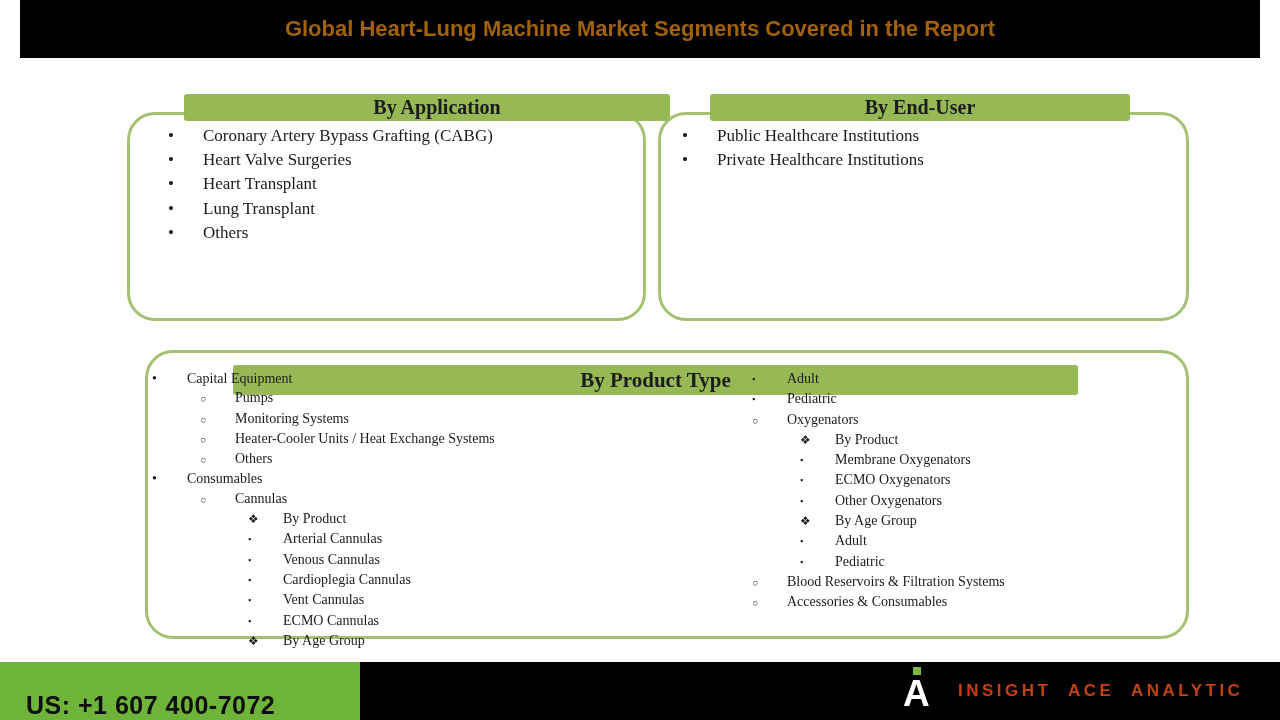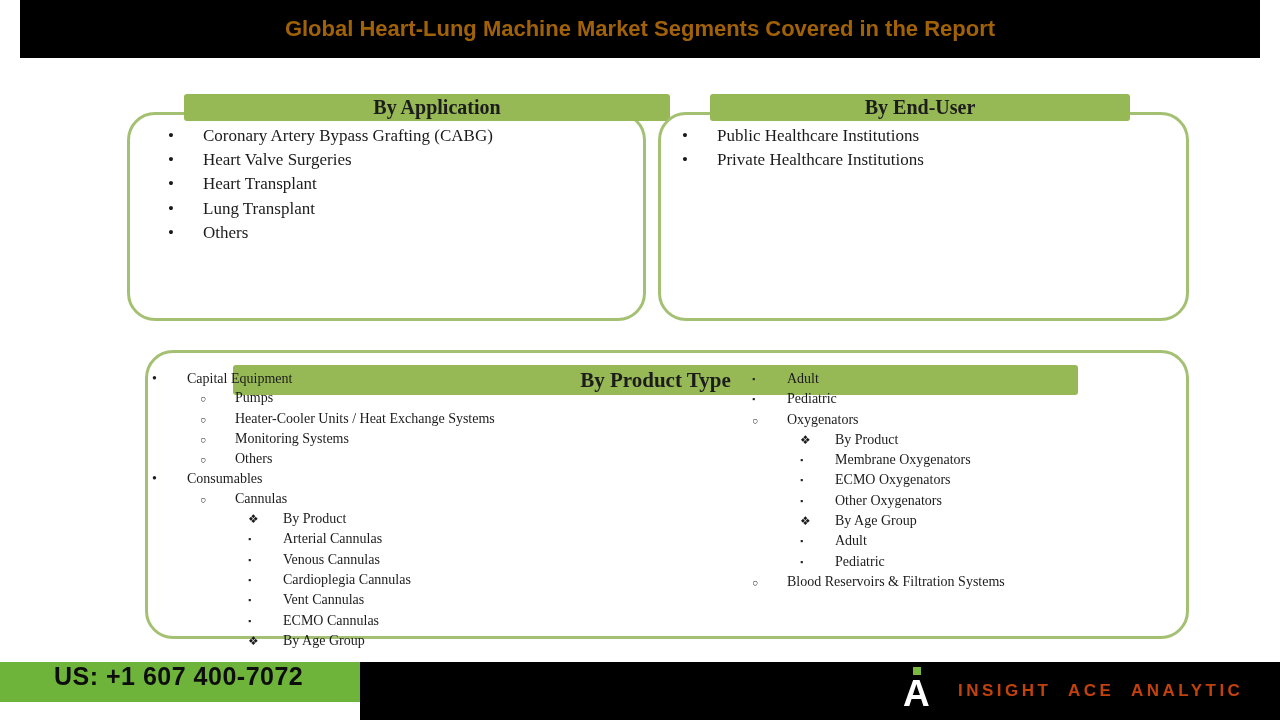--- a/index.html
+++ b/index.html
@@ -26,22 +26,22 @@
   .b-circle{font-size:0.70em;}
   .b-square{font-size:0.62em;vertical-align:1px;}
   .b-diamond{font-size:0.85em;}
   .lv0{padding-left:8px;}
   .lv1{padding-left:56px;}
   .lv2{padding-left:104px;}
   .big-list .li{font-size:17px;line-height:24.2px;}
   .small-list .li{font-size:14px;line-height:19.3px;}
 
   
-  .footer-green{position:absolute;left:0;top:662px;width:360px;height:40px;background:#6eb33a;
-                display:flex;align-items:flex-start;padding-left:28px;}
+  .footer-green{position:absolute;left:0;top:662px;width:360px;height:58px;background:#6eb33a;
+                display:flex;align-items:flex-end;}
   .phone{font-family:"Liberation Sans","DejaVu Sans",sans-serif;font-weight:bold;
          font-size:25px;color:#0d0d0d;padding-left:26px;letter-spacing:0.5px;}
   .footer-black{position:absolute;left:360px;top:662px;width:920px;height:58px;background:#000000;}
   .logo-mark{position:absolute;left:543px;top:3px;width:34px;height:52px;}
   .logo-dot{position:absolute;left:10px;top:2px;width:8px;height:8px;background:#7ab841;}
   .logo-a{position:absolute;left:0px;top:8px;color:#ffffff;
           font-family:"Liberation Sans","DejaVu Sans",sans-serif;font-weight:bold;font-size:37px;}
   .brand{position:absolute;left:598px;top:0;height:58px;display:flex;align-items:center;
          color:#c2410c;font-family:"Liberation Sans","DejaVu Sans",sans-serif;font-weight:bold;
          font-size:17px;letter-spacing:3.5px;word-spacing:9px;}
@@ -76,22 +76,22 @@
       <div class="li lv0"><span class="blt b-disc">•</span><span class="txt">Private Healthcare Institutions</span></div>
     </div>
 
   <div class="seg-border" style="left:145px;top:350px;width:1038px;height:283px;"></div>
   <div class="seg-hdr hdr-lg" style="left:233px;top:333px;width:845px;">
     <span>By Product Type</span>
   </div>
   <div class="list small-list" style="left:144px;top:369px;width:580px;">
       <div class="li lv0"><span class="blt b-disc">•</span><span class="txt">Capital Equipment</span></div>
       <div class="li lv1"><span class="blt b-circle">○</span><span class="txt">Pumps</span></div>
+      <div class="li lv1"><span class="blt b-circle">○</span><span class="txt">Monitoring Systems</span></div>
       <div class="li lv1"><span class="blt b-circle">○</span><span class="txt">Heater-Cooler Units / Heat Exchange Systems</span></div>
-      <div class="li lv1"><span class="blt b-circle">○</span><span class="txt">Monitoring Systems</span></div>
       <div class="li lv1"><span class="blt b-circle">○</span><span class="txt">Others</span></div>
       <div class="li lv0"><span class="blt b-disc">•</span><span class="txt">Consumables</span></div>
       <div class="li lv1"><span class="blt b-circle">○</span><span class="txt">Cannulas</span></div>
       <div class="li lv2"><span class="blt b-diamond">❖</span><span class="txt">By Product</span></div>
       <div class="li lv2"><span class="blt b-square">▪</span><span class="txt">Arterial Cannulas</span></div>
       <div class="li lv2"><span class="blt b-square">▪</span><span class="txt">Venous Cannulas</span></div>
       <div class="li lv2"><span class="blt b-square">▪</span><span class="txt">Cardioplegia Cannulas</span></div>
       <div class="li lv2"><span class="blt b-square">▪</span><span class="txt">Vent Cannulas</span></div>
       <div class="li lv2"><span class="blt b-square">▪</span><span class="txt">ECMO Cannulas</span></div>
       <div class="li lv2"><span class="blt b-diamond">❖</span><span class="txt">By Age Group</span></div>
@@ -101,20 +101,21 @@
       <div class="li lv0"><span class="blt b-square">▪</span><span class="txt">Pediatric</span></div>
       <div class="li lv0"><span class="blt b-circle">○</span><span class="txt">Oxygenators</span></div>
       <div class="li lv1"><span class="blt b-diamond">❖</span><span class="txt">By Product</span></div>
       <div class="li lv1"><span class="blt b-square">▪</span><span class="txt">Membrane Oxygenators</span></div>
       <div class="li lv1"><span class="blt b-square">▪</span><span class="txt">ECMO Oxygenators</span></div>
       <div class="li lv1"><span class="blt b-square">▪</span><span class="txt">Other Oxygenators</span></div>
       <div class="li lv1"><span class="blt b-diamond">❖</span><span class="txt">By Age Group</span></div>
       <div class="li lv1"><span class="blt b-square">▪</span><span class="txt">Adult</span></div>
       <div class="li lv1"><span class="blt b-square">▪</span><span class="txt">Pediatric</span></div>
       <div class="li lv0"><span class="blt b-circle">○</span><span class="txt">Blood Reservoirs &amp; Filtration Systems</span></div>
+      <div class="li lv0"><span class="blt b-circle">○</span><span class="txt">Accessories &amp; Consumables</span></div>
     </div>
 
   <div class="footer-green">
     <div class="phone">US: +1 607 400-7072</div>
   </div>
   <div class="footer-black">
     <div class="logo-mark">
       <div class="logo-dot"></div>
       <div class="logo-a">A</div>
     </div>

